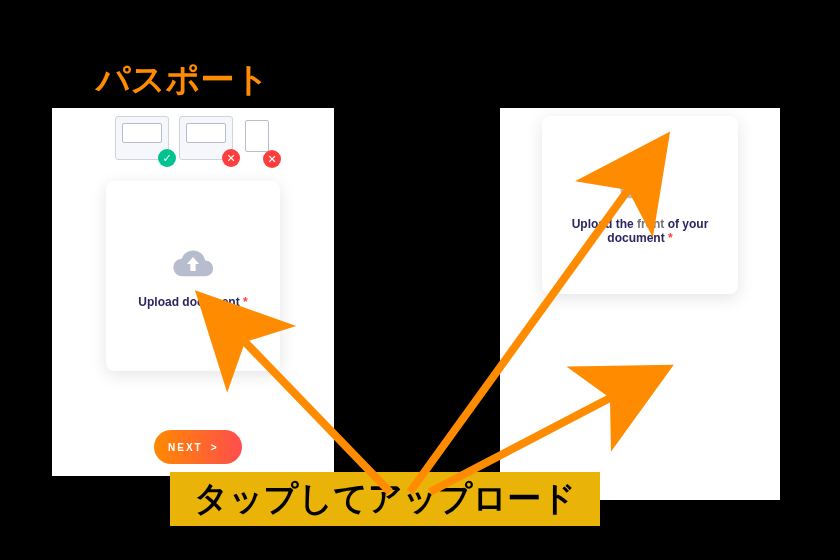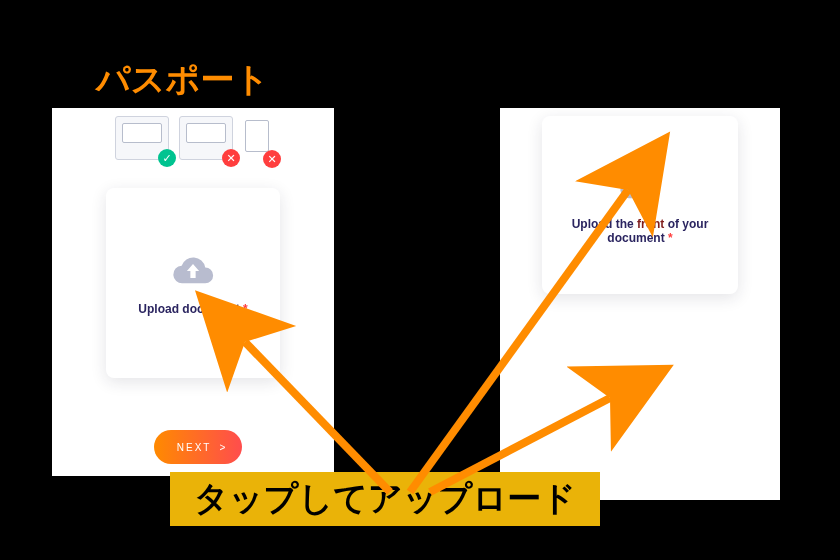--- a/index.html
+++ b/index.html
@@ -19,30 +19,30 @@
 .thumb .r1{top:10px}.thumb .r2{top:14px}.thumb .r3{top:18px}
 .badge{position:absolute;right:-8px;bottom:-8px;width:18px;height:18px;border-radius:50%;display:flex;align-items:center;justify-content:center;font-size:11px;color:#fff}
 .ok{background:#00c390}
 .no{background:#ff3e3e}
 .thumb3{width:28px;position:relative}
 .thumb3 .mini{position:absolute;width:22px;height:30px;border:1px solid #b7bdcc;border-radius:2px;background:#fff;left:2px;top:4px}
 .thumb3 .badge{right:-10px;bottom:-8px}
 
 
 .card{position:absolute;background:#fff;border-radius:8px;box-shadow:0 4px 16px rgba(30,30,60,.12);display:flex;flex-direction:column;align-items:center;justify-content:center;text-align:center}
-.card-single{left:54px;top:80px;width:174px;height:190px}
+.card-single{left:54px;top:73px;width:174px;height:190px}
 .card-front{left:42px;top:8px;width:196px;height:178px}
 .card-back{left:42px;top:212px;width:196px;height:178px}
 .cloud{width:42px;height:42px;margin-bottom:10px}
 .card p{margin:0;font-size:12px;font-weight:700;color:#2b2560;padding:0 14px}
-.accent{color:#7f1d1d}
+.accent{color:#737373}
 .req{color:#ff3e3e}
 
 
-.nextbtn{position:absolute;left:102px;bottom:12px;width:88px;height:34px;border-radius:17px;background:linear-gradient(90deg,#ff8a00,#ff4d4d);color:#fff;font-size:11px;letter-spacing:2px;font-weight:400;display:flex;align-items:center;justify-content:center;border:none}
+.nextbtn{position:absolute;left:102px;bottom:12px;width:88px;height:34px;border-radius:17px;background:linear-gradient(90deg,#ff8a00,#ff4d4d);color:#fff;font-size:11px;letter-spacing:2px;font-weight:700;display:flex;align-items:center;border:none}
 .nextbtn span{margin-left:8px;font-size:10px}
 
 
 .caption-box{position:absolute;left:170px;top:472px;background:#eab308;padding:4px 24px}
 .caption-box span{color:#000;font-size:34px;font-weight:700}
 
 
 .arrows{position:absolute;left:0;top:0;width:840px;height:560px;pointer-events:none}
 </style>
 </head>

